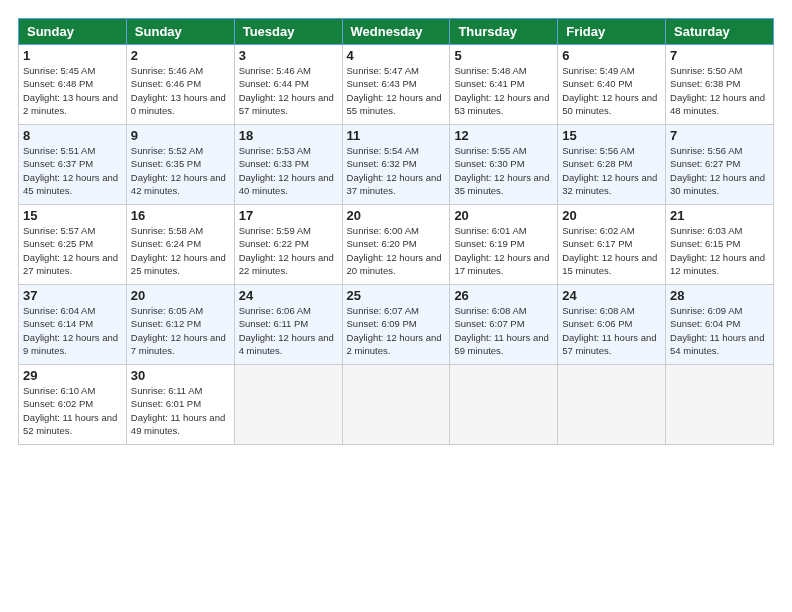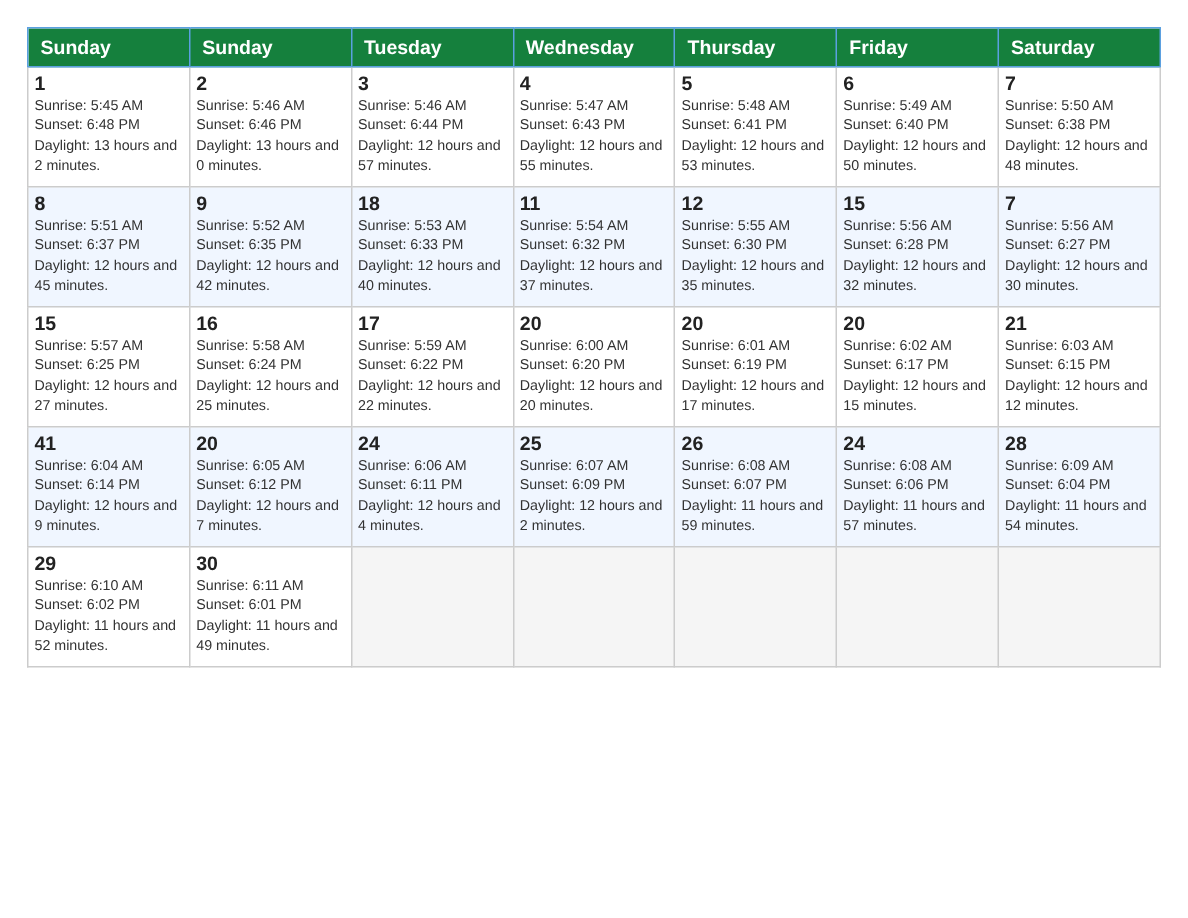--- a/index.html
+++ b/index.html
@@ -272,21 +272,21 @@
         <span class="day-number">21</span>
         <div class="day-info">
           Sunrise: 6:03 AM<br>
           Sunset: 6:15 PM<br>
           Daylight: 12 hours and 12 minutes.
         </div>
       </td>
         </tr>
         <tr>
           <td>
-        <span class="day-number">41</span>
+        <span class="day-number">37</span>
         <div class="day-info">
           Sunrise: 6:04 AM<br>
           Sunset: 6:14 PM<br>
           Daylight: 12 hours and 9 minutes.
         </div>
       </td>
           <td>
         <span class="day-number">20</span>
         <div class="day-info">
           Sunrise: 6:05 AM<br>

